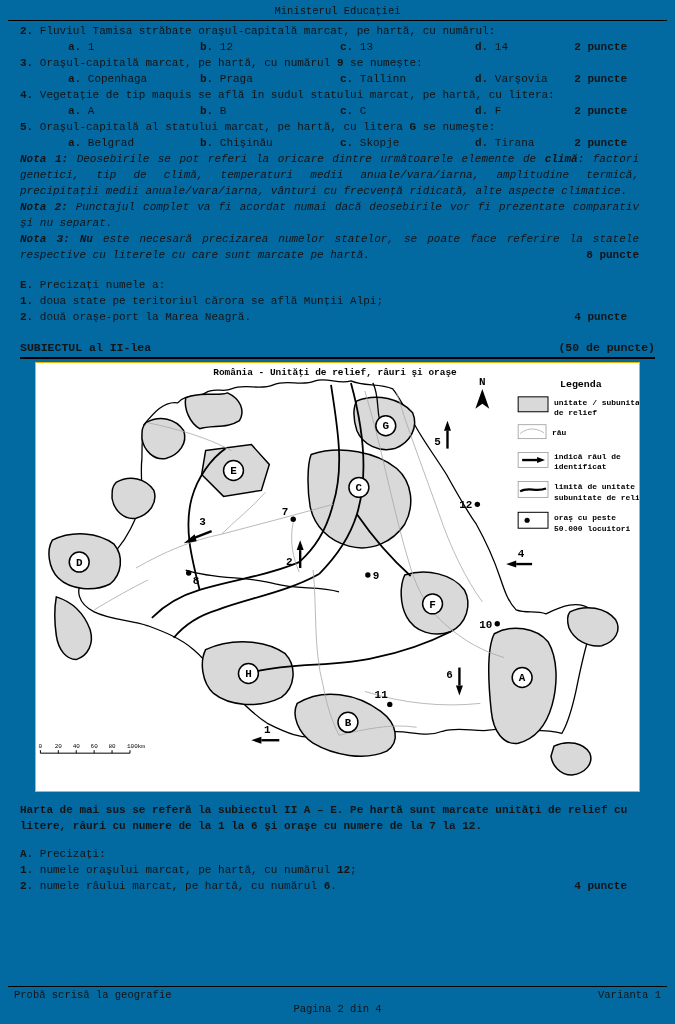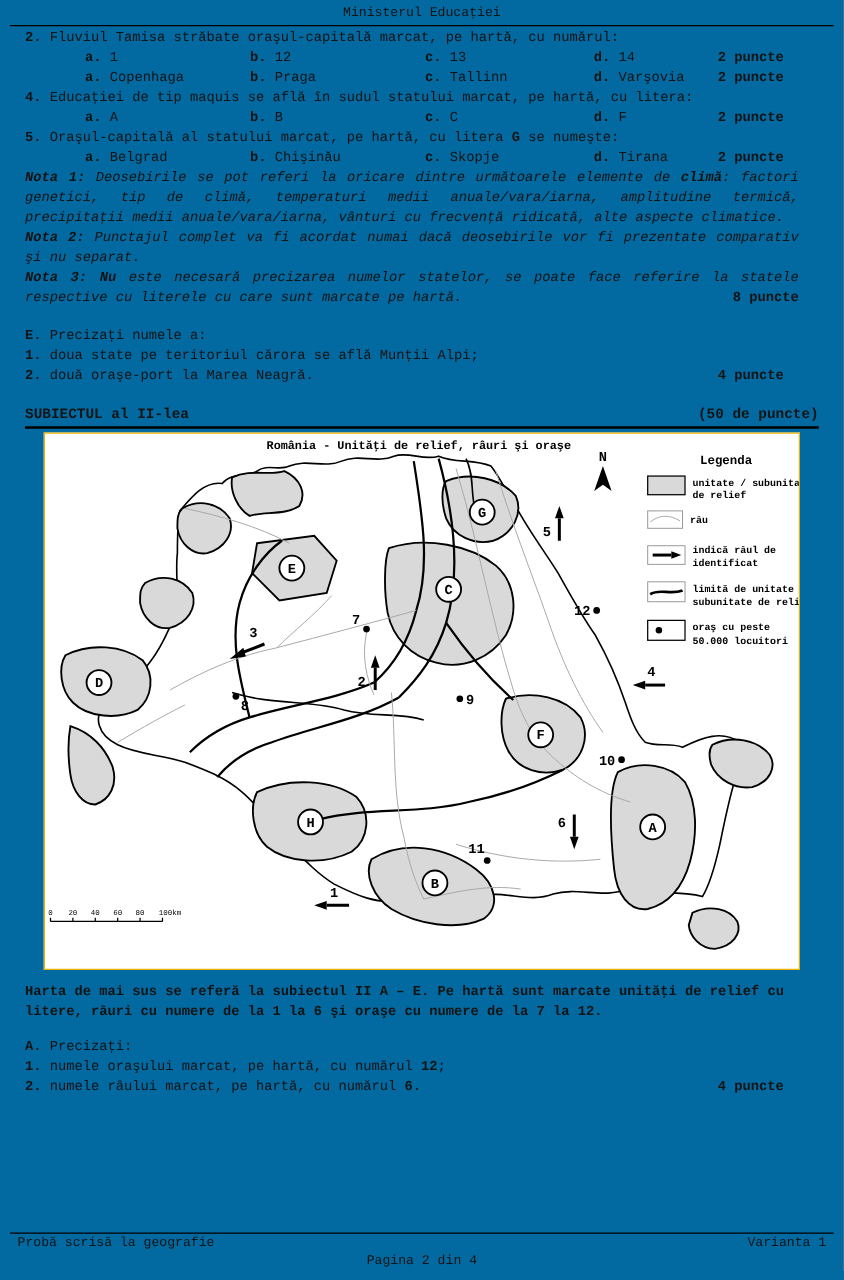--- a/index.html
+++ b/index.html
@@ -71,31 +71,32 @@
       <div class="opts">
         <span class="opt-a"><b>a.</b> <span>1</span></span>
         <span class="opt-b"><b>b.</b> <span>12</span></span>
         <span class="opt-c"><b>c.</b> <span>13</span></span>
         <span class="opt-d"><b>d.</b> <span>14</span></span>
         <b class="pts">2 puncte</b>
       </div>
     </div>
 
     <div class="qblock">
+      <div><b>3.</b> <span>Oraşul-capitală marcat, pe hartă, cu numărul </span><b>9</b><span> se numeşte:</span></div>
       <div class="opts">
         <span class="opt-a"><b>a.</b> <span>Copenhaga</span></span>
         <span class="opt-b"><b>b.</b> <span>Praga</span></span>
         <span class="opt-c"><b>c.</b> <span>Tallinn</span></span>
         <span class="opt-d"><b>d.</b> <span>Varşovia</span></span>
         <b class="pts">2 puncte</b>
       </div>
     </div>
 
     <div class="qblock">
-      <div><b>4.</b> <span>Educaţiei de tip maquis se află în sudul statului marcat, pe hartă, cu litera:</span><b></b><span></span></div>
+      <div><b>4.</b> <span>Vegetaţie de tip maquis se află în sudul statului marcat, pe hartă, cu litera:</span><b></b><span></span></div>
       <div class="opts">
         <span class="opt-a"><b>a.</b> <span>A</span></span>
         <span class="opt-b"><b>b.</b> <span>B</span></span>
         <span class="opt-c"><b>c.</b> <span>C</span></span>
         <span class="opt-d"><b>d.</b> <span>F</span></span>
         <b class="pts">2 puncte</b>
       </div>
     </div>
 
     <div class="qblock">

